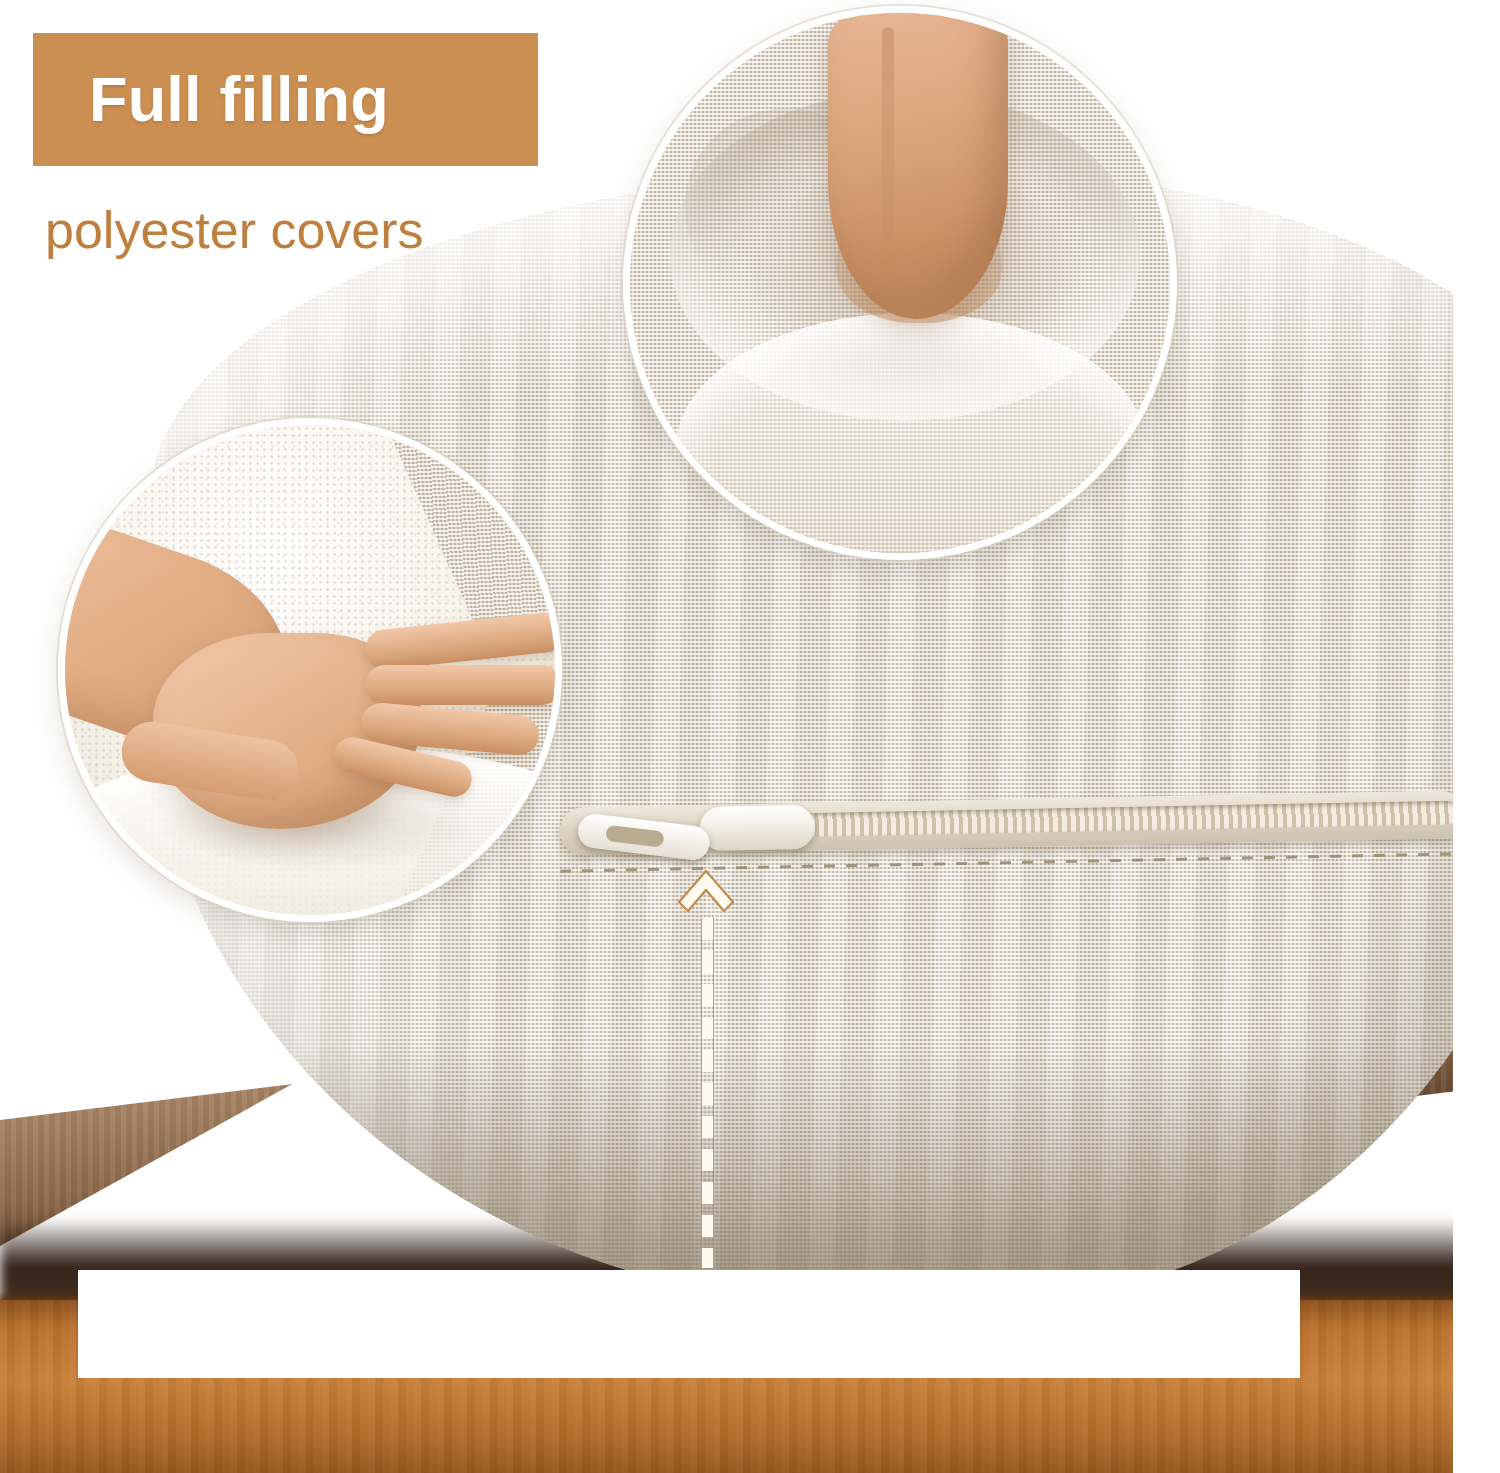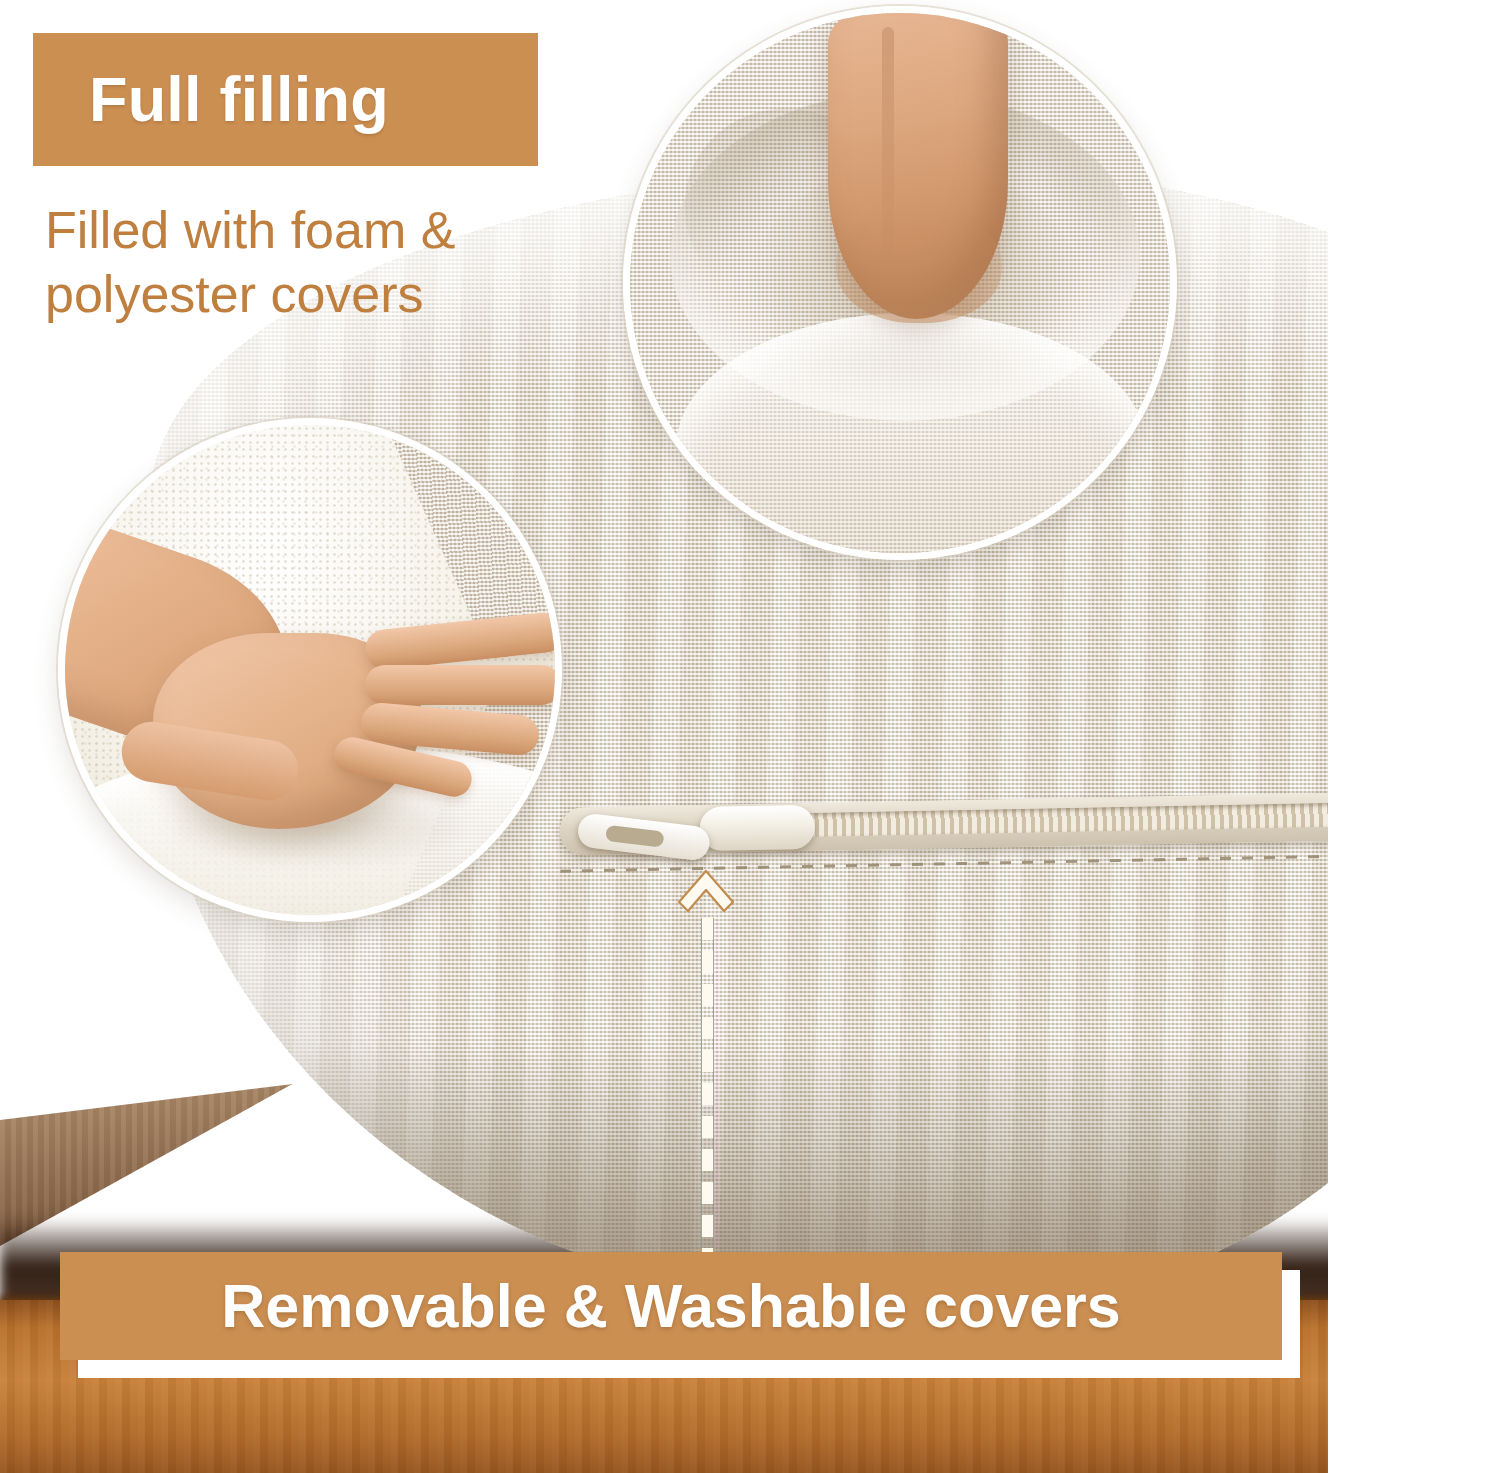--- a/index.html
+++ b/index.html
@@ -1,20 +1,20 @@
 <!DOCTYPE html>
 <html><head>
 <meta charset="utf-8">
 <style>
   html,body{margin:0;padding:0;background:#ffffff;}
   body{font-family:"Liberation Sans",sans-serif;}
 
   #stage{
     position:relative;
-    width:1328px;height:1473px;
+    width:1453px;height:1473px;
     overflow:hidden;
     background:#ffffff;
   }
 
   
   .scene{position:absolute;inset:0;overflow:hidden;}
 
   
   .wood-far{
     position:absolute;left:0;top:1120px;width:1500px;height:150px;
@@ -403,22 +403,18 @@
       <div class="fing f3"></div>
       <div class="fing f4"></div>
     </div>
   </div>
 
   <div class="title-box" style="background: rgb(204, 143, 82);">
     <span class="t" style="color: rgb(255, 255, 255);">Full filling</span>
   </div>
 
   <div class="subtitle" style="color: rgb(191, 127, 63);">
-    <div>Filled with foam &amp;</div>
     <div>polyester covers</div>
   </div>
 
   <div class="banner-frame" style="background: rgb(255, 255, 255);"></div>
-  <div class="banner" style="background: rgb(204, 143, 82);">
-    <span class="t" style="color: rgb(255, 255, 255);">Removable &amp; Washable covers</span>
-  </div>
 
 </div>
 
 </body></html>

